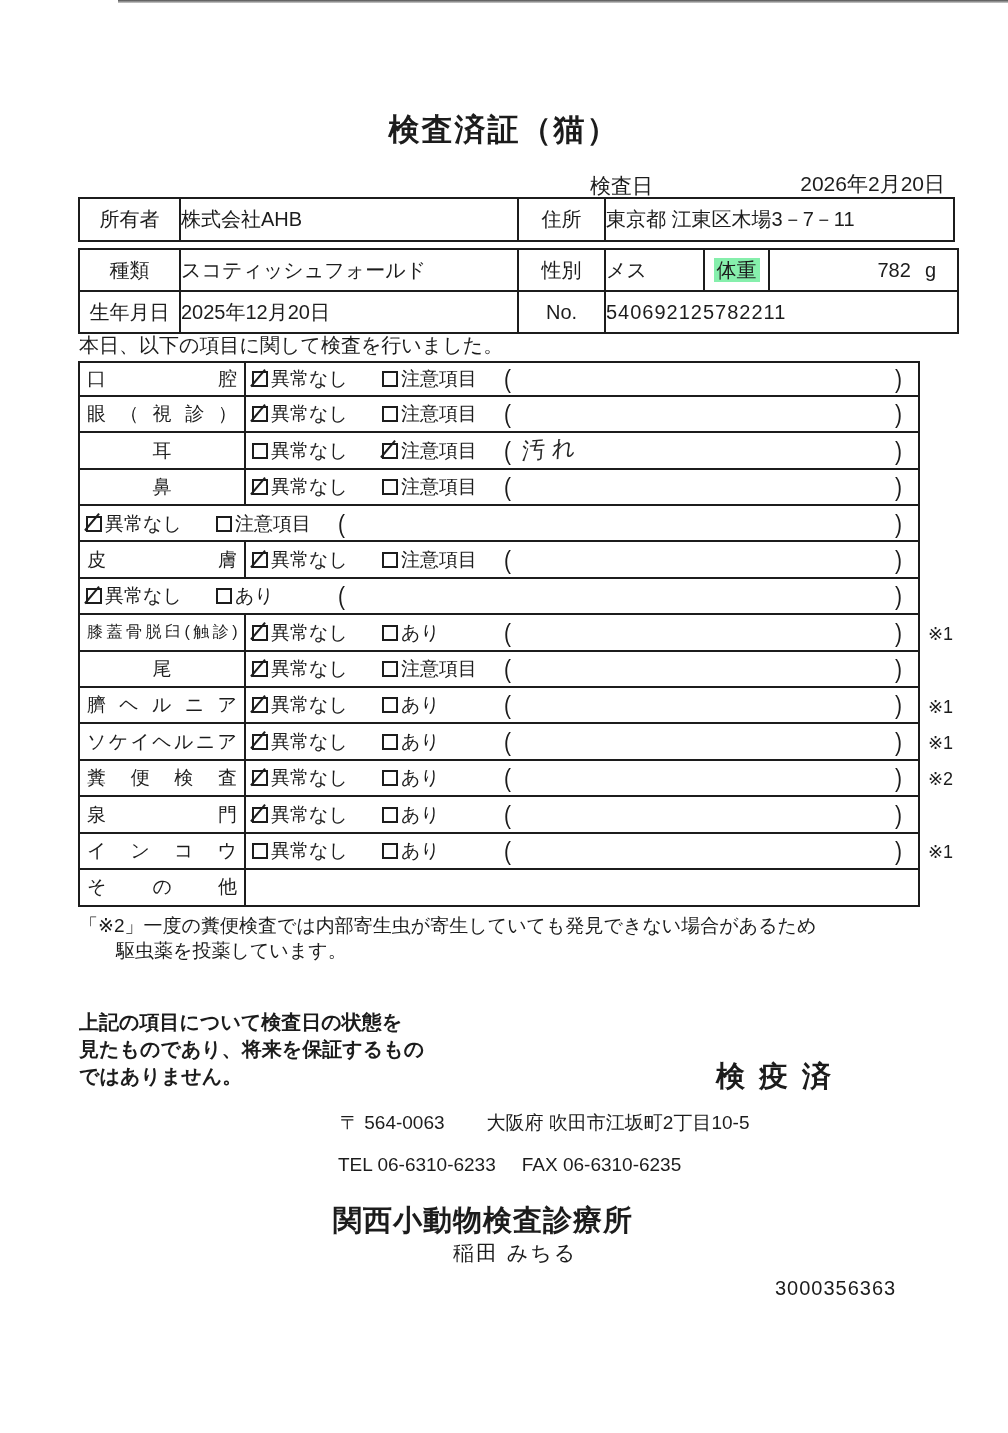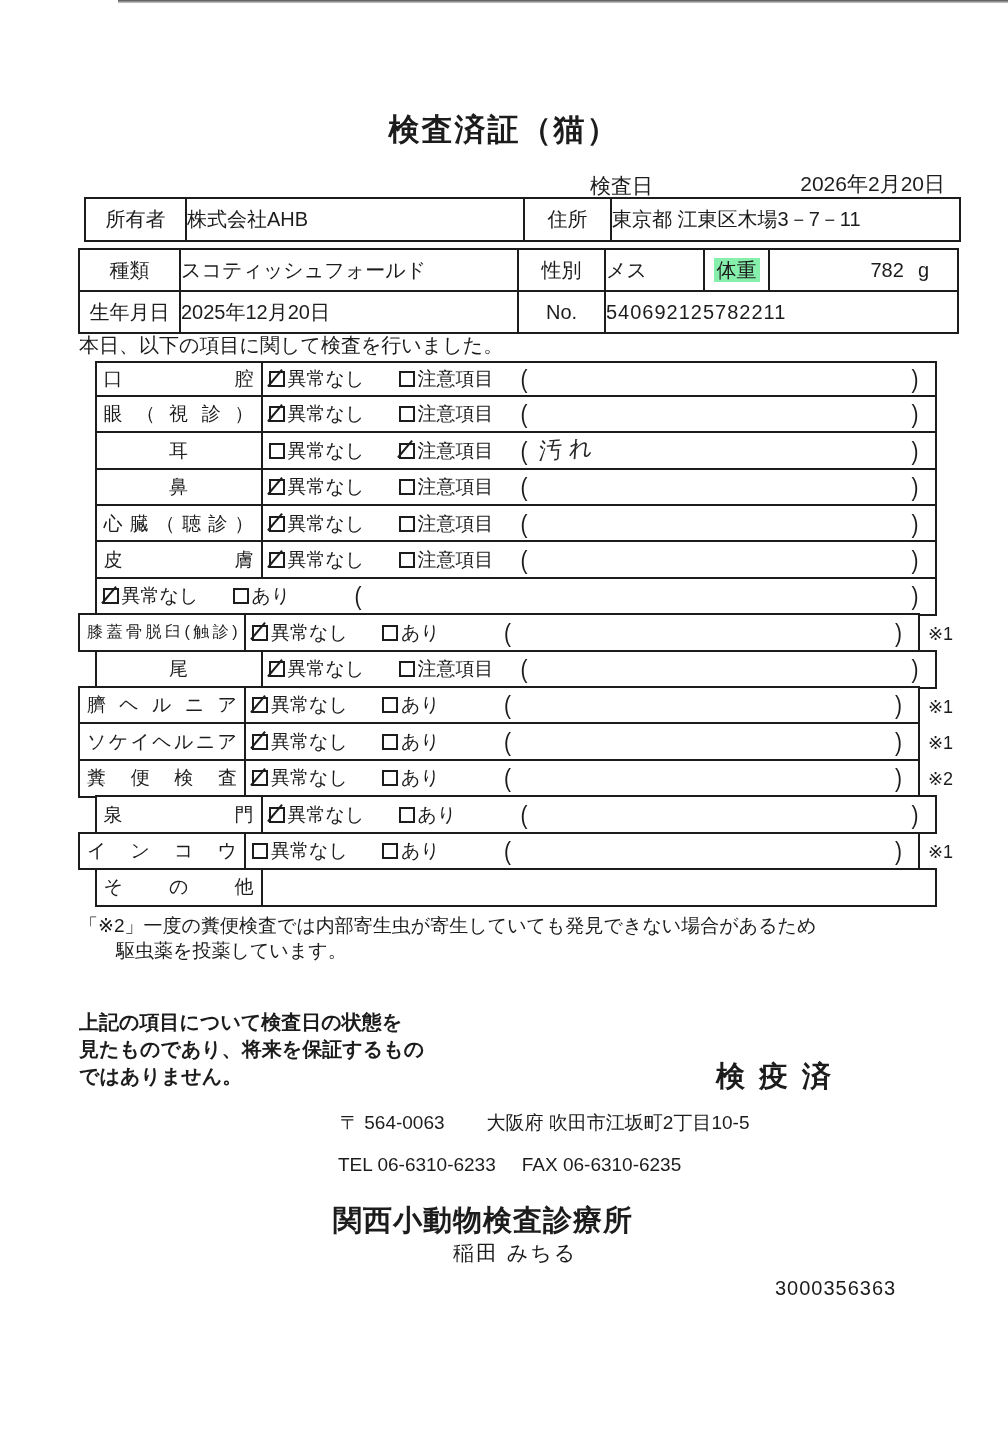--- a/index.html
+++ b/index.html
@@ -17,30 +17,30 @@
   .title{top:78px;left:0;right:0;text-align:center;font-size:31px;font-weight:700;letter-spacing:2px;}
   
   .exam-date-label{top:141px;left:590px;font-size:21px;font-weight:500;}
   .exam-date-value{top:139px;right:63px;font-size:21px;font-weight:500;}
   
   table.doc{border-collapse:collapse;table-layout:fixed;}
   table.doc td{border:2.5px solid #1c1c1c;padding:0;font-size:20px;font-weight:500;
     vertical-align:middle;overflow:hidden;white-space:nowrap;}
   td.lab{text-align:center;}
   td.val{padding-left:8px;font-size:21px;}
-  .owner-table{top:166px;left:84px;}
+  .owner-table{top:166px;left:78px;}
   .info-table{top:217px;left:78px;}
   .no-value{font-size:23px;letter-spacing:1px;}
-  .weight-cell{display:flex;justify-content:flex-end;align-items:center;gap:14px;padding-right:28px;}
+  .weight-cell{display:flex;justify-content:flex-end;align-items:center;gap:14px;padding-right:21px;}
   .shade{background:#86efac;padding:1px 3px;}
   
   .intro{top:301px;left:79px;font-size:20px;font-weight:400;}
   
   .insp{top:330px;left:78px;}
-  .trow{display:flex;align-items:stretch;height:36.4px;justify-content:center;}
+  .trow{display:flex;align-items:stretch;height:36.4px;}
   .tbox{width:842px;display:flex;border:2.5px solid #1c1c1c;margin-top:-2.5px;box-sizing:border-box;background:#fff;}
   .trow:first-child .tbox{margin-top:0;}
   .tlabel{width:166px;border-right:2.5px solid #1c1c1c;box-sizing:border-box;
     display:flex;align-items:center;padding:0 7px;}
   .tlabel>span{width:100%;font-size:19px;font-weight:500;}
   .tlabel.spread>span{text-align:justify;text-align-last:justify;}
   .tlabel.center>span{text-align:center;text-align-last:center;}
   .tlabel.fit>span{font-size:16px;letter-spacing:-0.5px;text-align:justify;text-align-last:justify;}
   .tcontent{flex:1;position:relative;}
   .cb{position:absolute;width:16px;height:16px;box-sizing:border-box;border:2.2px solid #1c1c1c;
@@ -179,23 +179,20 @@
             <span class="cbl l1">異常なし</span>
             <span class="cb c2"></span>
             <span class="cbl l2">注意項目</span>
             <span class="paren po">(</span>
             <span class="paren pc">)</span>
           </div>
         </div>
       </div>
       <div class="trow">
         <div class="tbox">
-          <div class="tlabel spread">
-            <span>心臓（聴診）</span>
-          </div>
           <div class="tcontent">
             <span class="cb c1 checked"></span>
             <span class="cbl l1">異常なし</span>
             <span class="cb c2"></span>
             <span class="cbl l2">注意項目</span>
             <span class="paren po">(</span>
             <span class="paren pc">)</span>
           </div>
         </div>
       </div>

